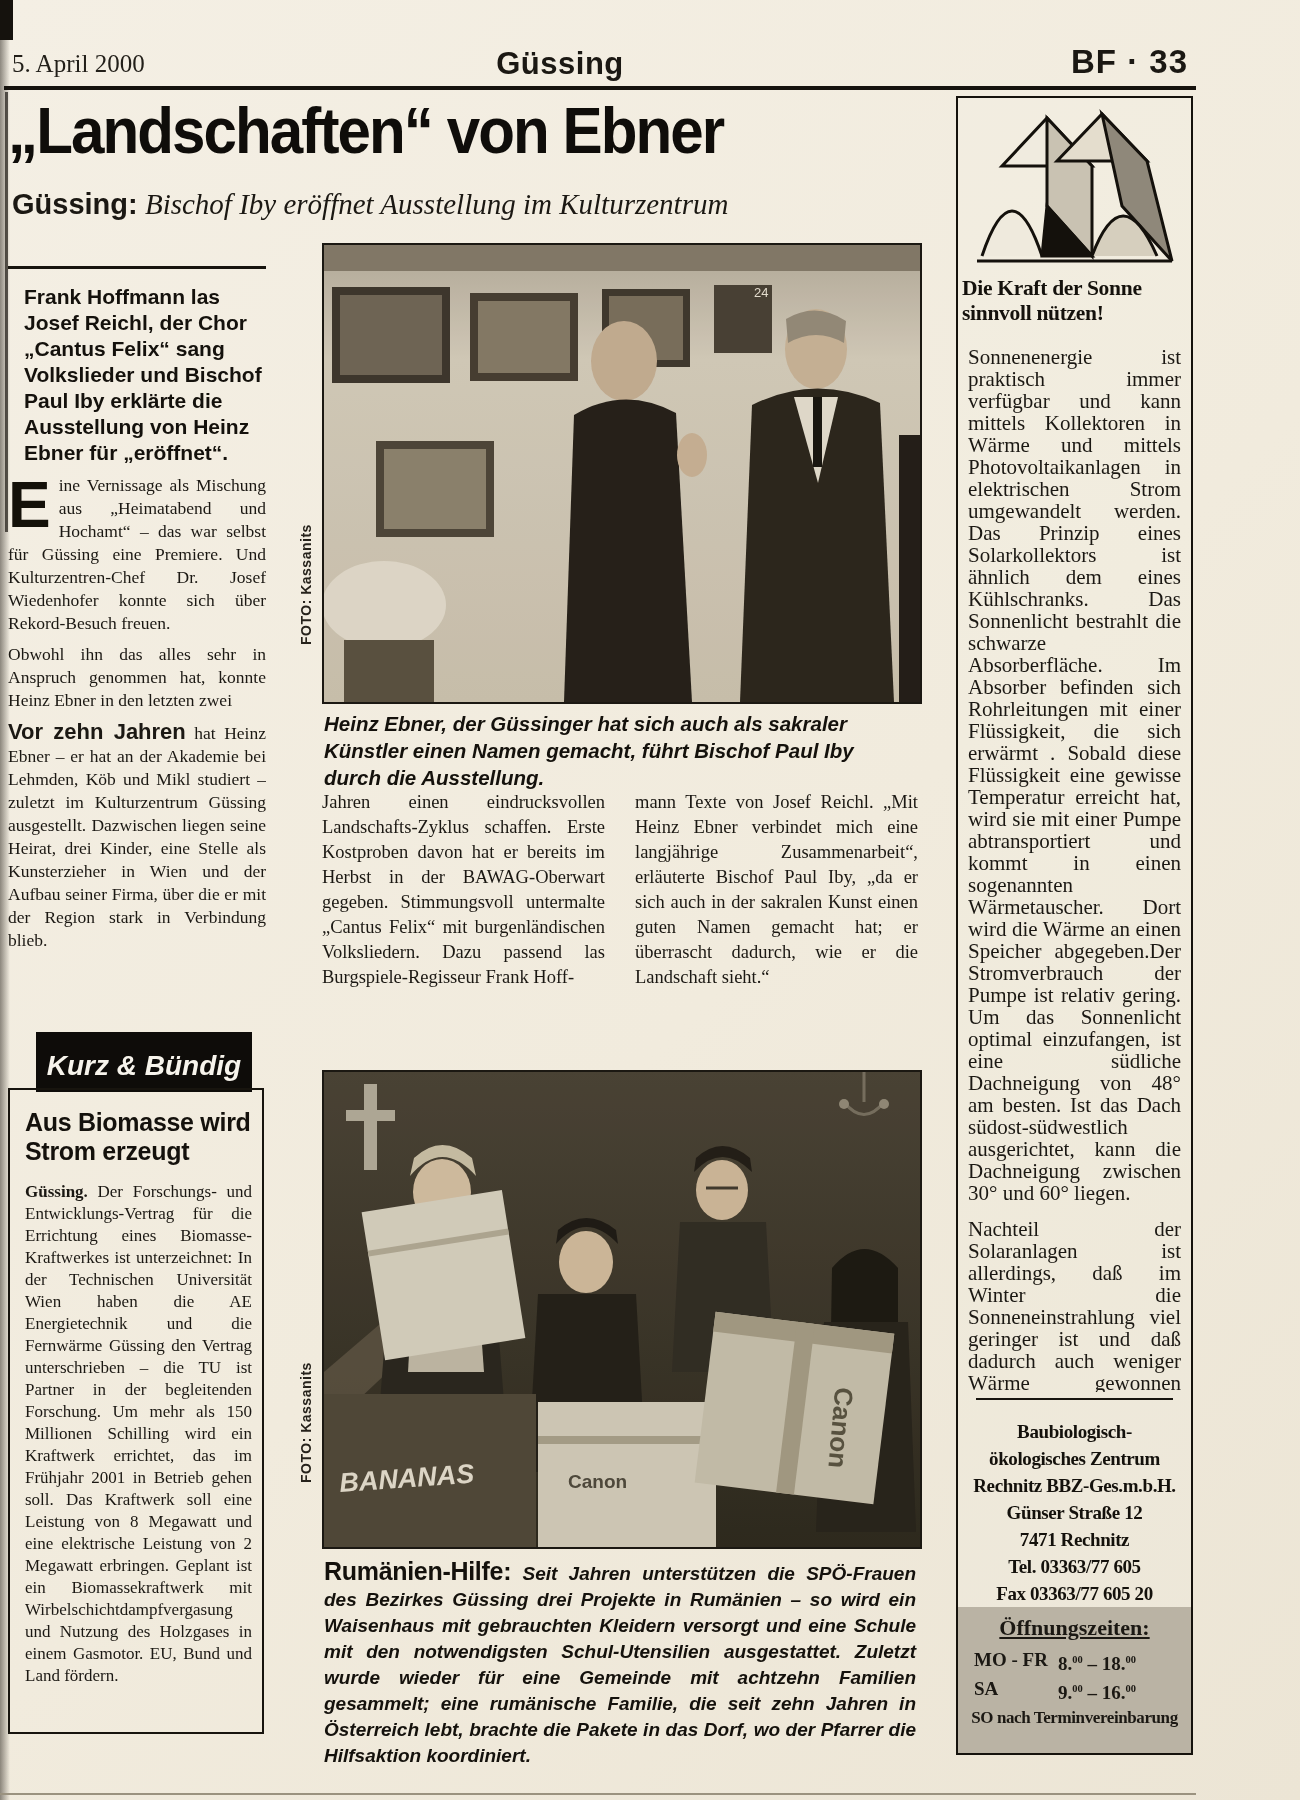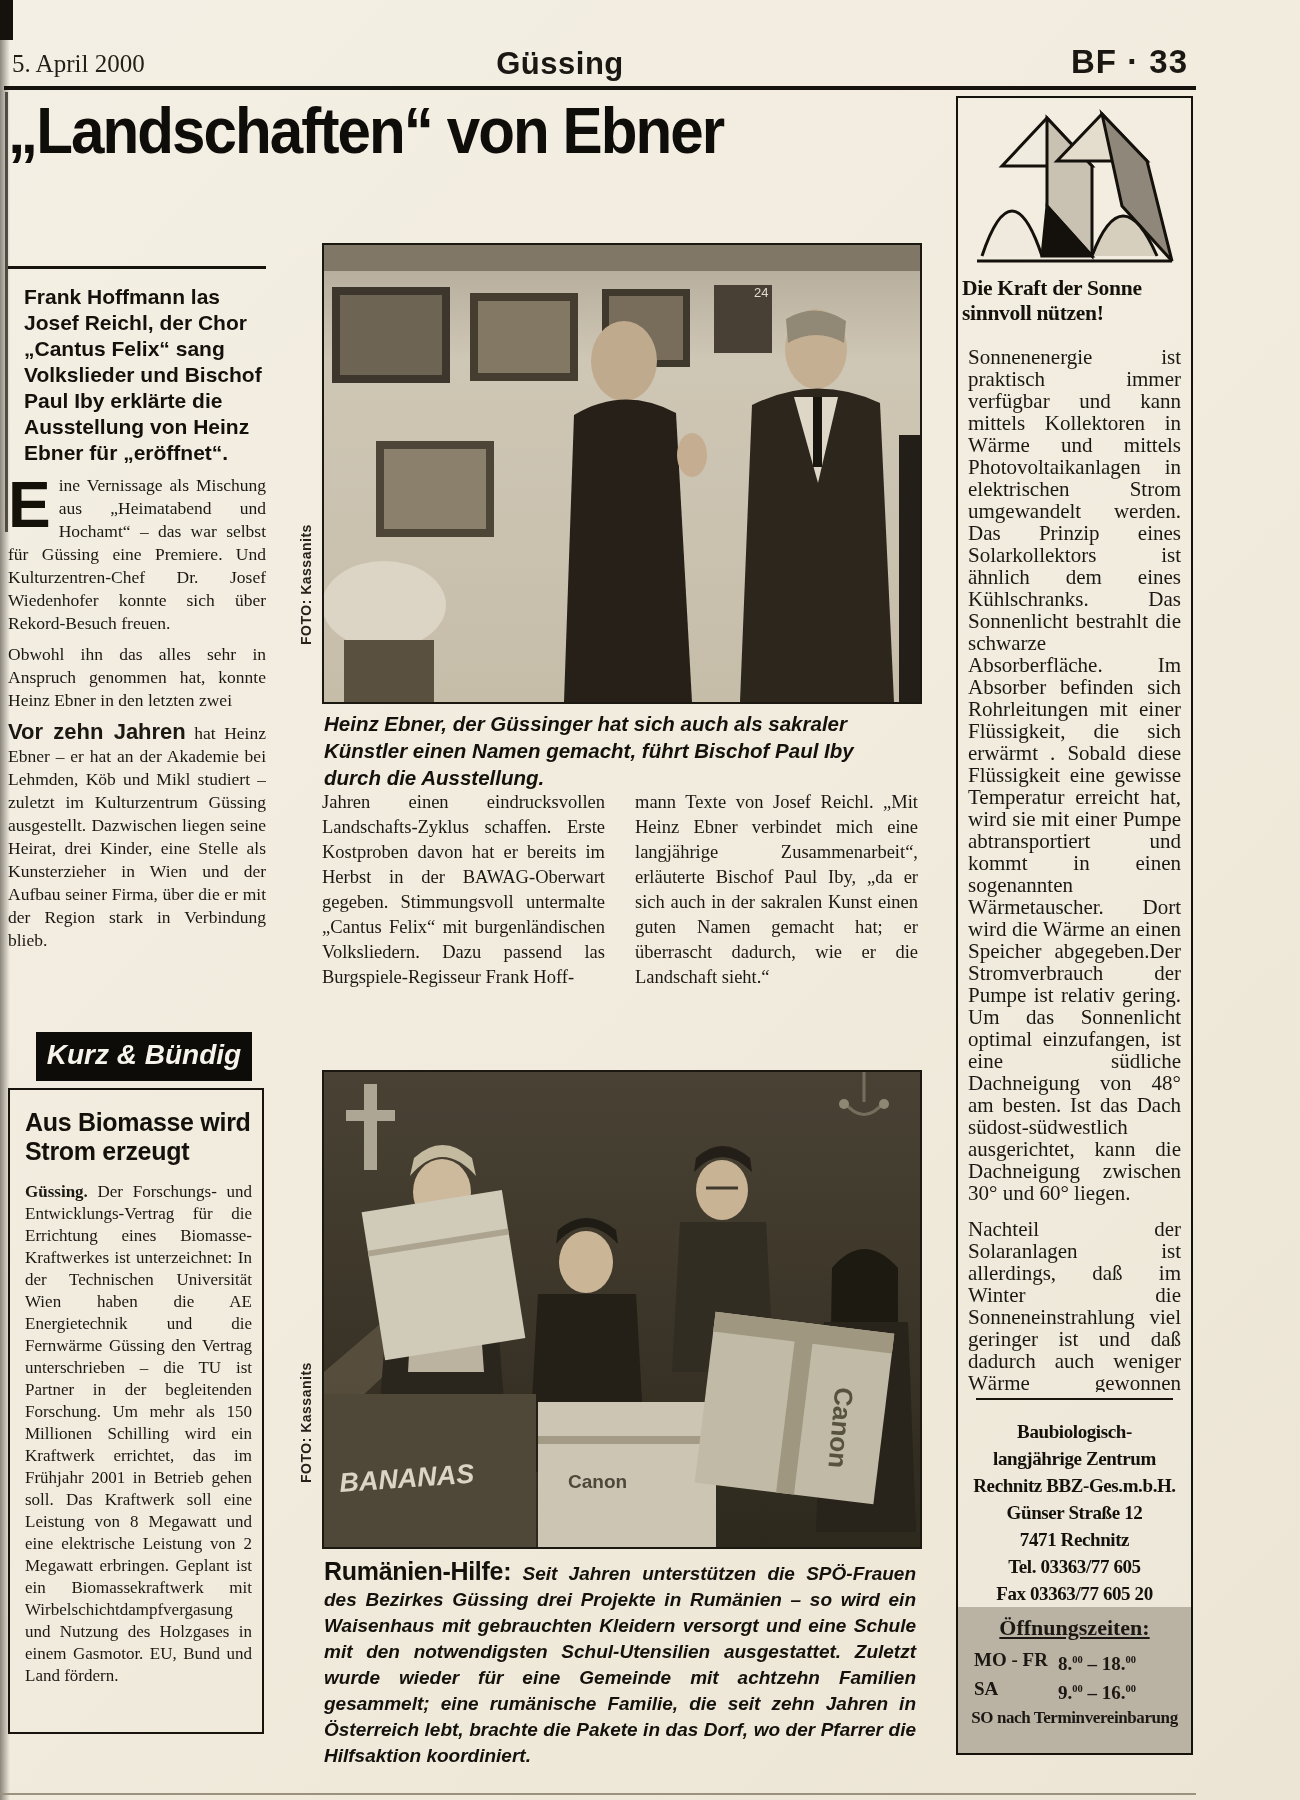--- a/index.html
+++ b/index.html
@@ -32,21 +32,21 @@
   .col-left{position:absolute;left:8px;top:266px;width:258px;height:1490px;}
   .lead-box{border-top:3px solid #17140e;padding:15px 2px 8px 16px;
             font-family:"Liberation Sans",sans-serif;font-weight:700;font-size:21px;line-height:26px;color:#14110c;}
   .paras{height:498px;overflow:hidden;}
   .bodytext{font-size:17.5px;line-height:23px;text-align:justify;margin:0 0 8px 0;}
   .dropcap{float:left;font-family:"Liberation Sans",sans-serif;font-weight:700;font-size:64px;
            line-height:54px;padding:4px 8px 2px 0;color:#141109;}
   .leadin-sans{font-family:"Liberation Sans",sans-serif;font-weight:700;font-size:22px;}
   .kb-banner{position:absolute;left:28px;top:766px;width:216px;background:#0e0c09;color:#f7f4ec;
              font-family:"Liberation Sans",sans-serif;font-style:italic;font-weight:700;font-size:28px;
-             text-align:center;padding:7px 0 10px 0;}
+             text-align:center;padding:18px 0 10px 0;}
   .kb-box{position:absolute;left:0;top:822px;width:227px;height:618px;border:2.5px solid #17140e;
           padding:14px 10px 10px 15px;overflow:hidden;}
   .kb-head{font-family:"Liberation Sans",sans-serif;font-weight:700;font-size:25px;line-height:1.14;
            letter-spacing:-.3px;margin:4px 0 16px 0;color:#14110c;}
   .kb-body{font-size:17px;line-height:22px;text-align:justify;}
   .leadin-serif{font-weight:700;}
 
   
   .col-mid{position:absolute;left:322px;top:243px;width:596px;height:1557px;}
   .photo{position:relative;width:596px;border:2px solid #1b1812;overflow:hidden;background:#3a342b;}
@@ -94,20 +94,24 @@
   <div class="edge-line"></div>
   <div class="corner-blob"></div>
   <div class="bottom-line"></div>
 
   <div class="hdr-date">5. April 2000</div>
   <div class="hdr-section">Güssing</div>
   <div class="hdr-page">BF · 33</div>
   <div class="hdr-rule"></div>
 
   <div class="headline">„Landschaften“ von Ebner</div>
+  <div class="subhead">
+    <span class="loc">Güssing:</span>
+    <span class="rest">Bischof Iby eröffnet Ausstellung im Kulturzentrum</span>
+  </div>
 
   <div class="col-left">
     <div class="lead-box">Frank Hoffmann las Josef Reichl, der Chor „Cantus Felix“ sang Volkslieder und Bischof Paul Iby erklärte die Ausstellung von Heinz Ebner für „eröffnet“.</div>
     <div class="paras">
       <p class="bodytext"><span class="dropcap">E</span><span>ine Vernissage als Mischung aus „Heimatabend und Hochamt“ – das war selbst für Güssing eine Premiere. Und Kulturzentren-Chef Dr. Josef Wiedenhofer konnte sich über Rekord-Besuch freuen.</span></p>
       <p class="bodytext">Obwohl ihn das alles sehr in Anspruch genommen hat, konnte Heinz Ebner in den letzten zwei</p>
       <p class="bodytext"><span class="leadin-sans">Vor zehn Jahren</span><span> hat Heinz Ebner – er hat an der Akademie bei Lehmden, Köb und Mikl studiert – zuletzt im Kulturzentrum Güssing ausgestellt. Dazwischen liegen seine Heirat, drei Kinder, eine Stelle als Kunsterzieher in Wien und der Aufbau seiner Firma, über die er mit der Region stark in Verbindung blieb.</span></p>
     </div>
     <div class="kb-banner">Kurz &amp; Bündig</div>
     <div class="kb-box">
@@ -241,21 +245,21 @@
       <line x1="5" y1="155" x2="200" y2="155" stroke="#14110c" stroke-width="3"></line>
     </svg>
     <div class="solar-head">Die Kraft der Sonne sinnvoll nützen!</div>
     <div class="solar-body">
       <p>Sonnenenergie ist praktisch immer verfügbar und kann mittels Kollektoren in Wärme und mittels Photovoltaikanlagen in elektrischen Strom umgewandelt werden. Das Prinzip eines Solarkollektors ist ähnlich dem eines Kühlschranks. Das Sonnenlicht bestrahlt die schwarze Absorberfläche. Im Absorber befinden sich Rohrleitungen mit einer Flüssigkeit, die sich erwärmt . Sobald diese Flüssigkeit eine gewisse Temperatur erreicht hat, wird sie mit einer Pumpe abtransportiert und kommt in einen sogenannten Wärmetauscher. Dort wird die Wärme an einen Speicher abgegeben.Der Stromverbrauch der Pumpe ist relativ gering. Um das Sonnenlicht optimal einzufangen, ist eine südliche Dachneigung von 48° am besten. Ist das Dach südost-südwestlich ausgerichtet, kann die Dachneigung zwischen 30° und 60° liegen.</p>
       <p>Nachteil der Solaranlagen ist allerdings, daß im Winter die Sonneneinstrahlung viel geringer ist und daß dadurch auch weniger Wärme gewonnen werden kann.</p>
     </div>
     <div class="side-rule"></div>
     <div class="contact">
       <div>Baubiologisch-</div>
-      <div>langjährige Zentrum</div>
+      <div>ökologisches Zentrum</div>
       <div>Rechnitz BBZ-Ges.m.b.H.</div>
       <div>Günser Straße 12</div>
       <div>7471 Rechnitz</div>
       <div>Tel. 03363/77 605</div>
       <div>Fax 03363/77 605 20</div>
     </div>
     <div class="hours">
       <div class="hours-title">Öffnungszeiten:</div>
       <div class="hours-row">
         <span class="day">MO - FR</span>

